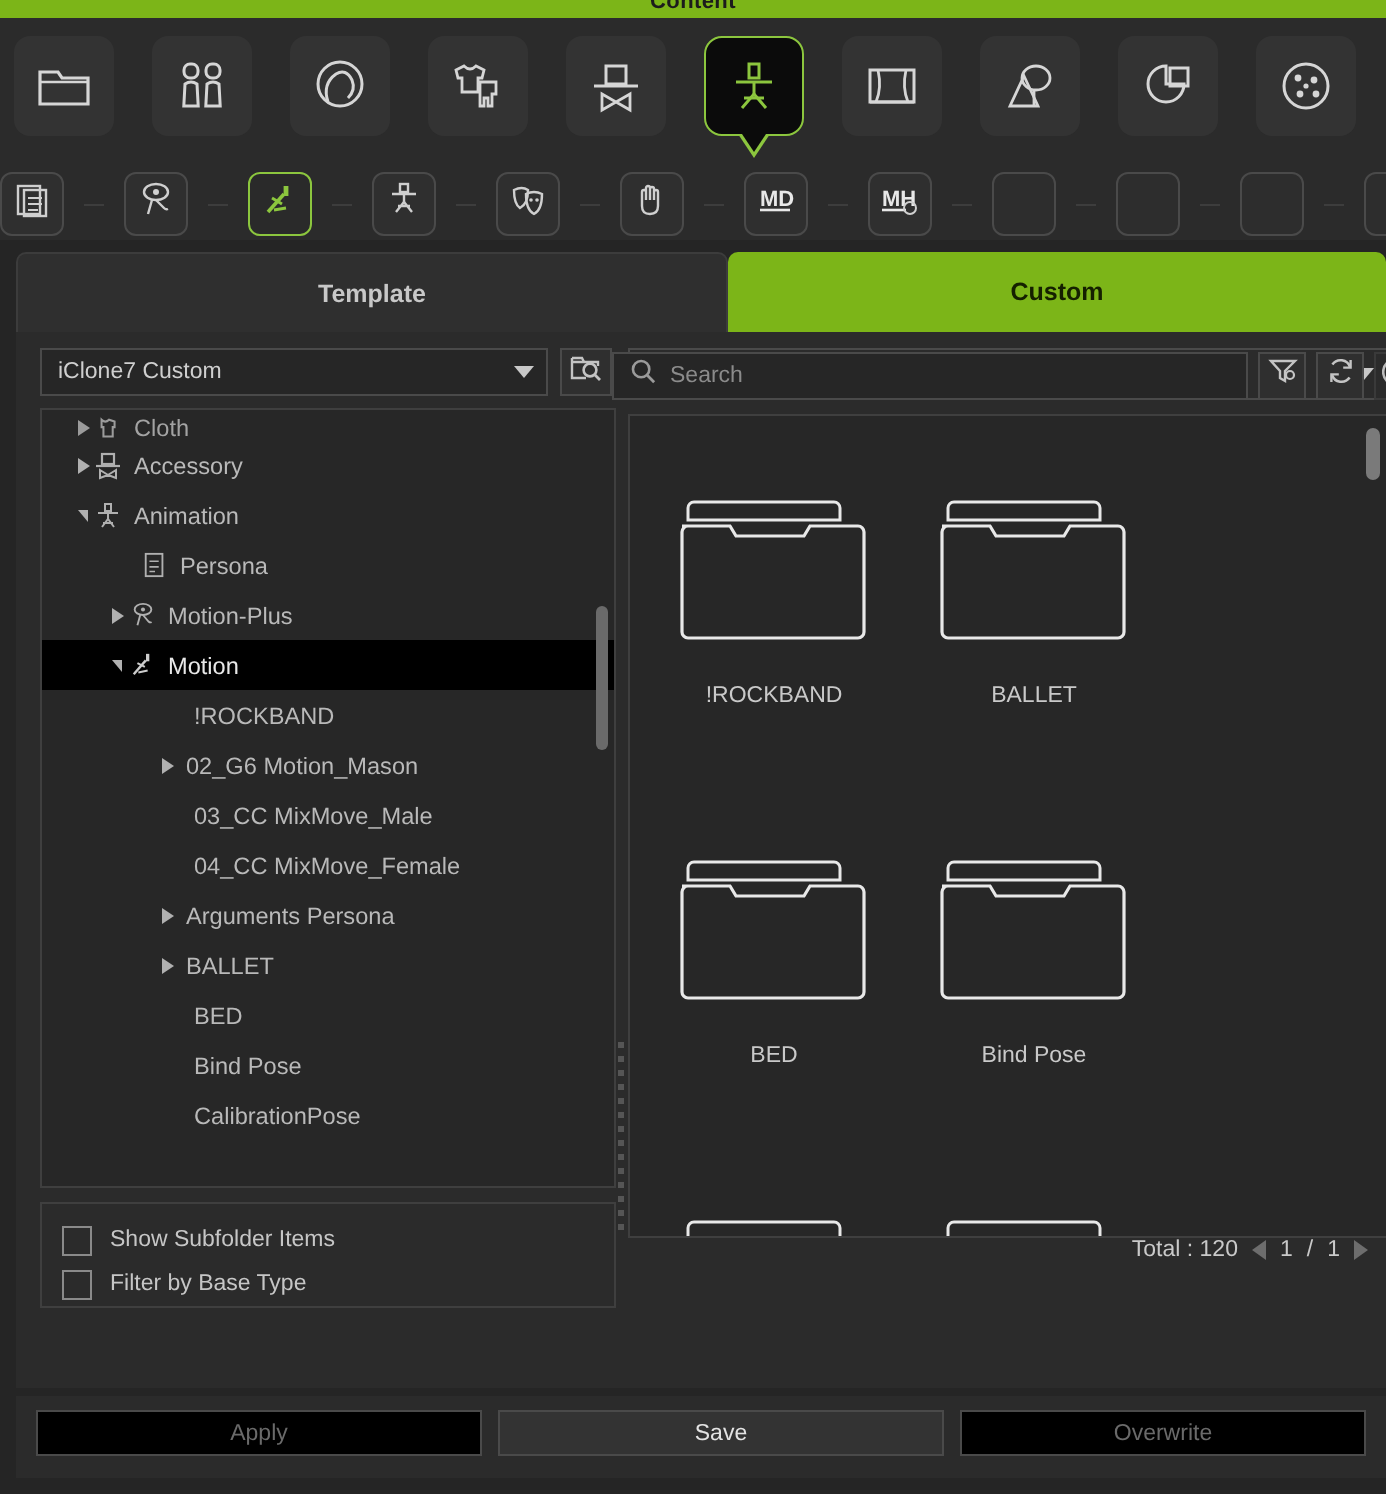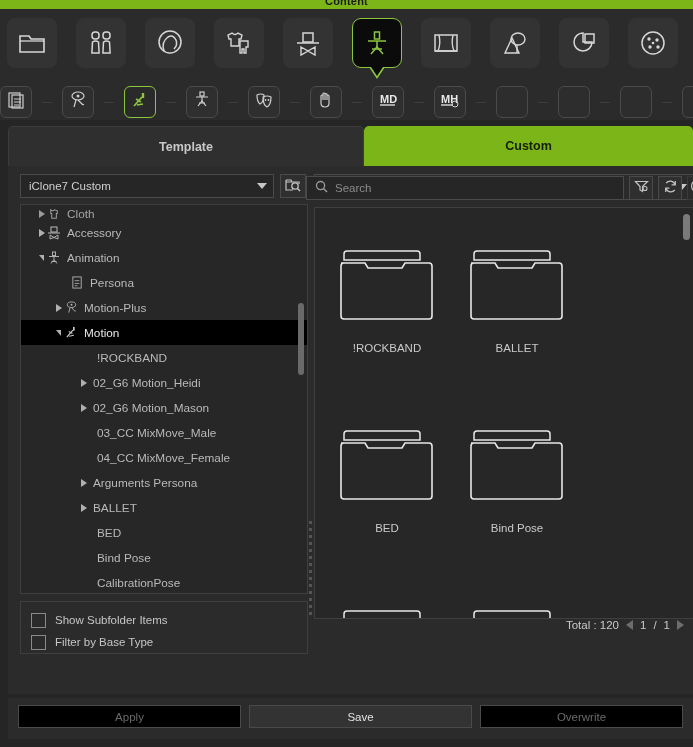--- a/index.html
+++ b/index.html
@@ -422,24 +422,20 @@
                 <path d="M4 6 L8 8 M4.5 11 L9.5 10" stroke="#cccccc" stroke-width="1.1"></path>
               </svg>
             </span>
           <span class="tlabel" style="color:#e8e8e8;">Motion</span>
         </div>
 
         <div class="trow" style="padding-left:72px;">
           <span class="tlabel">!ROCKBAND</span>
         </div>
 
-        <div class="trow" style="padding-left:60px;">
-          <span class="arrow-r"></span>
-          <span class="tlabel" style="margin-left:6px;">02_G6 Motion_Heidi</span>
-        </div>
 
         <div class="trow" style="padding-left:60px;">
           <span class="arrow-r"></span>
           <span class="tlabel" style="margin-left:6px;">02_G6 Motion_Mason</span>
         </div>
 
         <div class="trow" style="padding-left:72px;">
           <span class="tlabel">03_CC MixMove_Male</span>
         </div>
 

